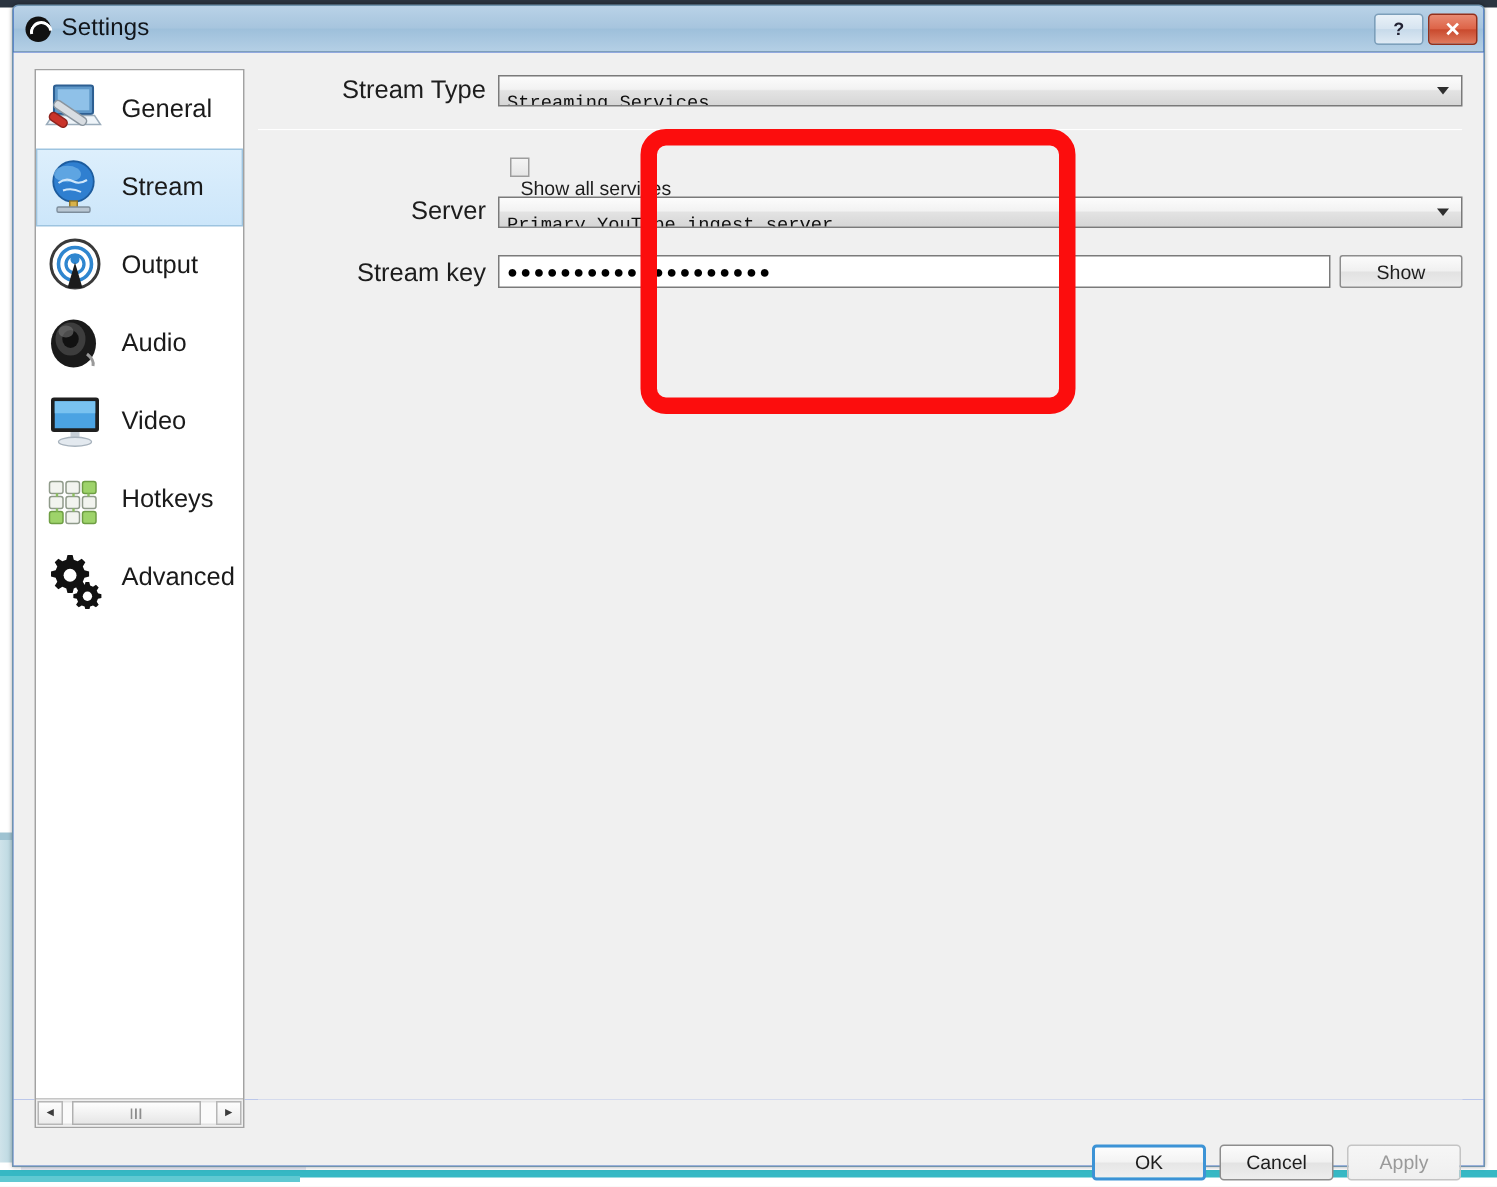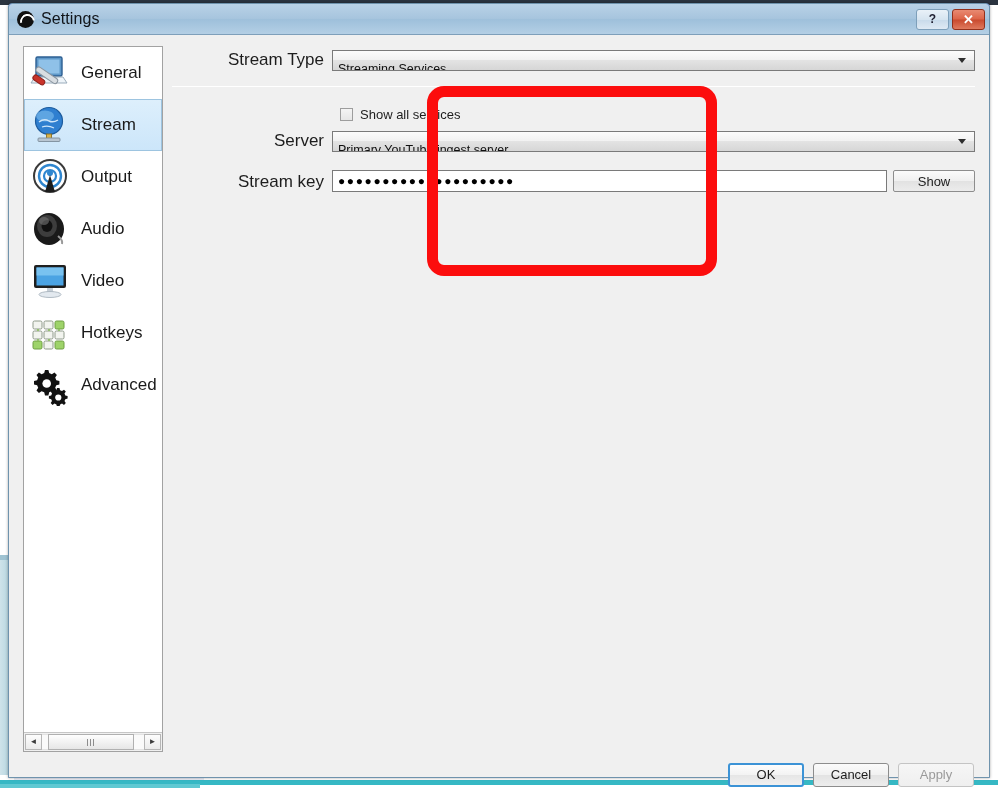--- a/index.html
+++ b/index.html
@@ -209,36 +209,36 @@
   }
   .combo {
     flex: 1 1 auto; height: 21px;
     background: linear-gradient(to bottom,#fcfcfc 0%,#f2f2f2 45%,#e3e3e3 50%,#d6d6d6 100%);
     border: 1px solid #7a7a7a;
     display: flex; align-items: center;
     padding: 18px 0 0 5px;
     font-size: 12.5px; color: #101010;
     position: relative;
     cursor: pointer;
-    white-space: nowrap; overflow: hidden;
+    white-space: nowrap; overflow: hidden; font-family: Liberation Mono, monospace;
   }
   .combo-arrow {
     position: absolute; right: 8px; top: 50%;
     width: 0; height: 0; margin-top: -2px;
     border-left: 4.5px solid transparent;
     border-right: 4.5px solid transparent;
     border-top: 5px solid #2e2e2e;
   }
   #separator {
     height: 1px;
     background: #d6d6d6;
     border-bottom: 1px solid #ffffff;
     margin: 15px 0 18px 0;
   }
-  .chk-row { display: flex; align-items: center; margin: 5px 0 7px 168px; height: 18px; }
+  .chk-row { display: flex; align-items: flex-start; margin: 5px 0 7px 168px; height: 18px; flex-direction: column; }
   .chkbox {
     width: 13px; height: 13px;
     background: linear-gradient(to bottom,#f4f4f4,#e6e6e6);
     border: 1px solid #9d9d9d;
     flex: 0 0 13px;
     cursor: pointer;
   }
   .chk-label { font-size: 13px; color: #1d1d1d; margin-left: 7px; }
 
   #key-row { display: flex; align-items: flex-end; height: 36px; margin-bottom: 20px; }

